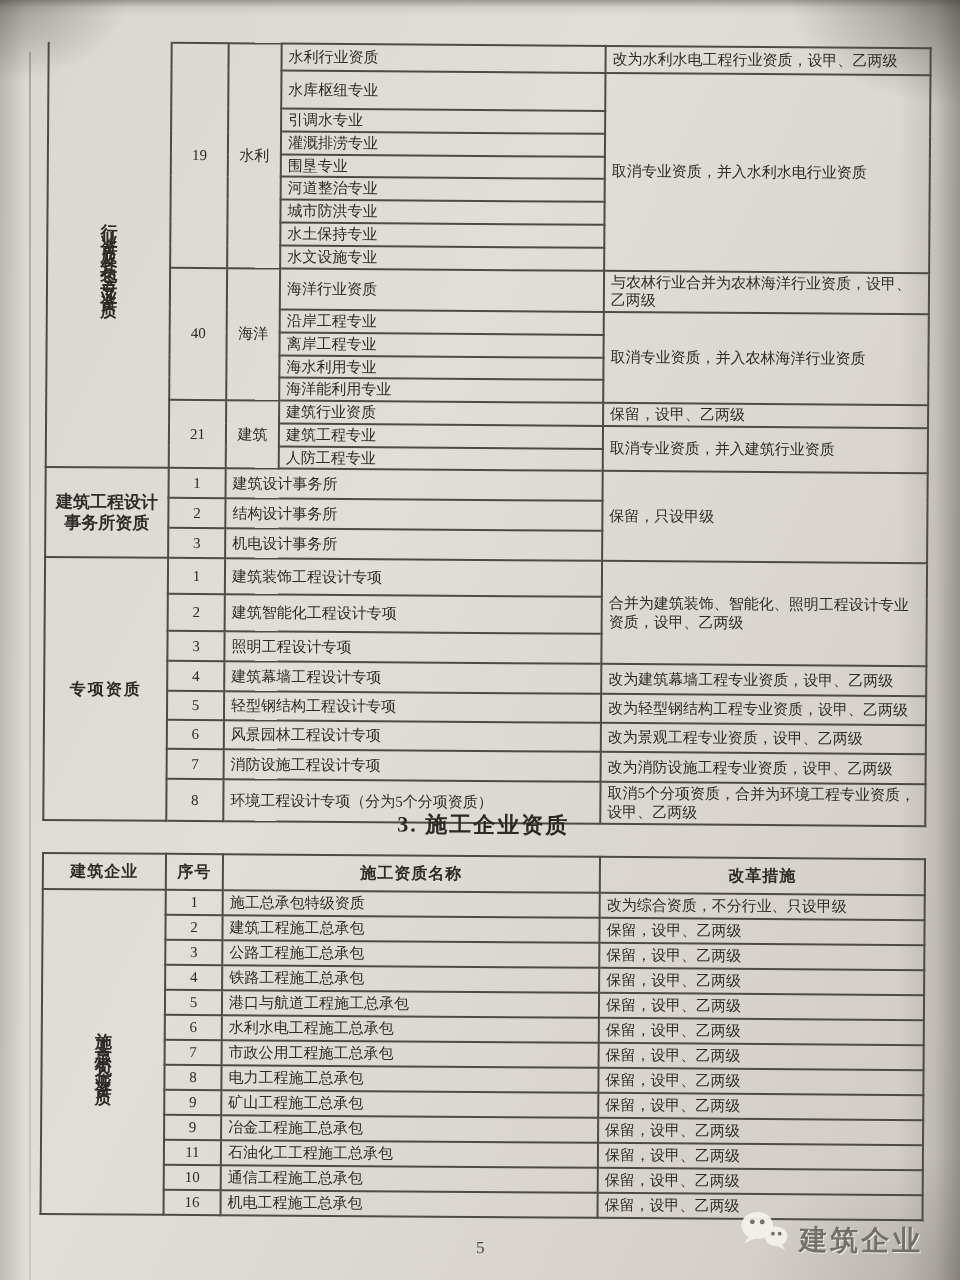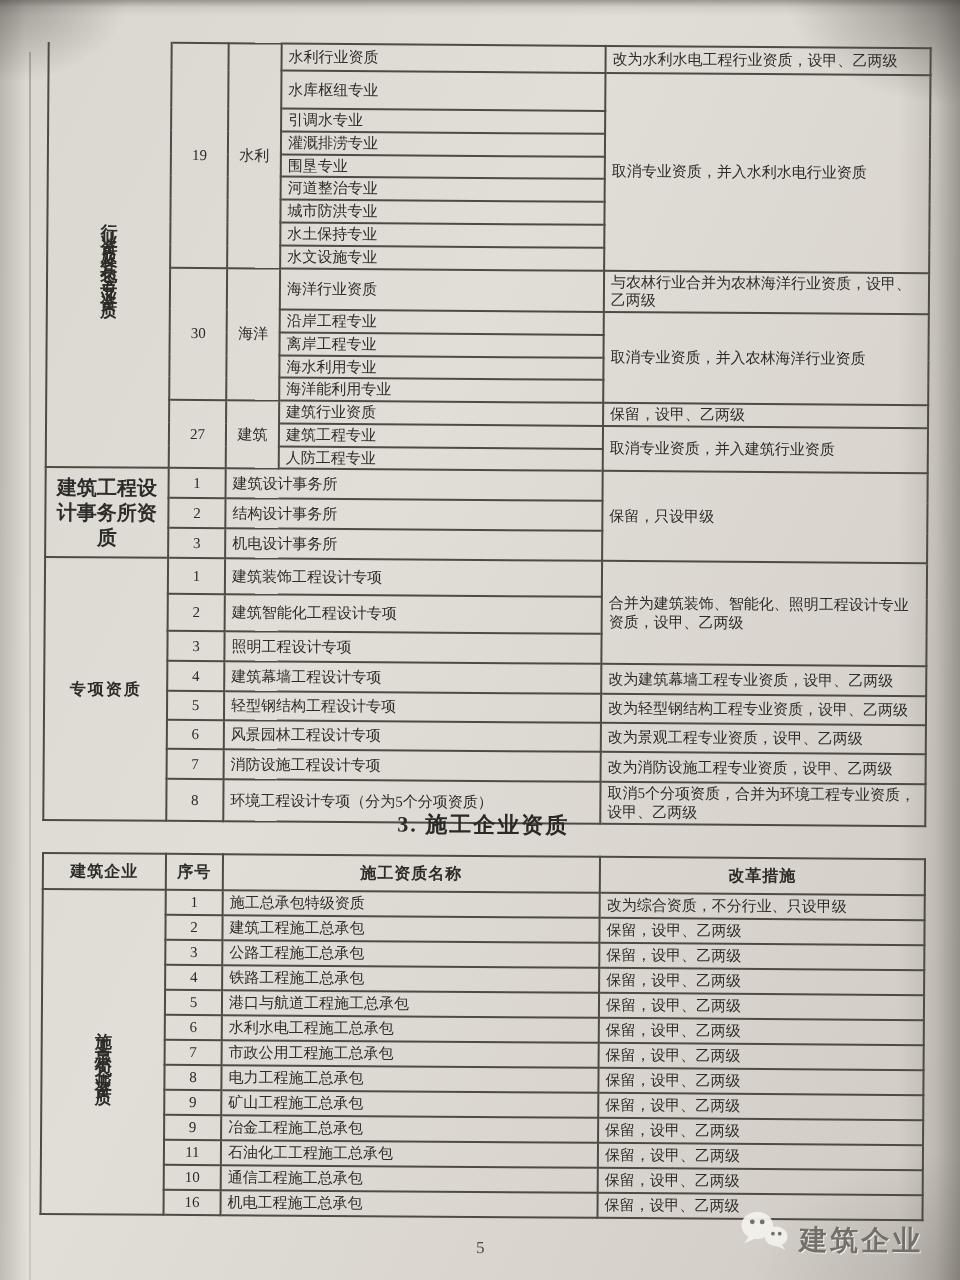--- a/index.html
+++ b/index.html
@@ -86,55 +86,55 @@
           <td class="name">城市防洪专业</td>
         </tr>
     <tr style="height:22px">
           <td class="name">水土保持专业</td>
         </tr>
     <tr style="height:23px">
           <td class="name">水文设施专业</td>
         </tr>
 
     <tr style="height:40px">
-      <td class="num" rowspan="5">30</td>
+      <td class="num" rowspan="5">40</td>
       <td class="ind" rowspan="5">海洋</td>
       <td class="name">海洋行业资质</td>
       <td class="meas">与农林行业合并为农林海洋行业资质，设甲、乙两级</td>
     </tr>
     <tr style="height:22px">
       <td class="name">沿岸工程专业</td>
       <td class="meas" rowspan="4">取消专业资质，并入农林海洋行业资质</td>
     </tr>
     <tr style="height:22px">
           <td class="name">离岸工程专业</td>
         </tr>
     <tr style="height:22px">
           <td class="name">海水利用专业</td>
         </tr>
     <tr style="height:22px">
           <td class="name">海洋能利用专业</td>
         </tr>
 
     <tr style="height:22px">
-      <td class="num" rowspan="3">27</td>
+      <td class="num" rowspan="3">21</td>
       <td class="ind" rowspan="3">建筑</td>
       <td class="name">建筑行业资质</td>
       <td class="meas">保留，设甲、乙两级</td>
     </tr>
     <tr style="height:21px">
       <td class="name">建筑工程专业</td>
       <td class="meas" rowspan="2">取消专业资质，并入建筑行业资质</td>
     </tr>
     <tr style="height:22px">
           <td class="name">人防工程专业</td>
         </tr>
 
     <tr style="height:30px">
-      <td class="cat" rowspan="3" style="font-size:20px;">建筑工程设计事务所资质</td>
+      <td class="cat" rowspan="3" style="font-size:17px;">建筑工程设计事务所资质</td>
       <td class="num">1</td>
       <td class="name" colspan="2">建筑设计事务所</td>
       <td class="meas" rowspan="3">保留，只设甲级</td>
     </tr>
     <tr style="height:30px">
       <td class="num">2</td>
       <td class="name" colspan="2">结构设计事务所</td>
     </tr>
     <tr style="height:30px">
       <td class="num">3</td>

